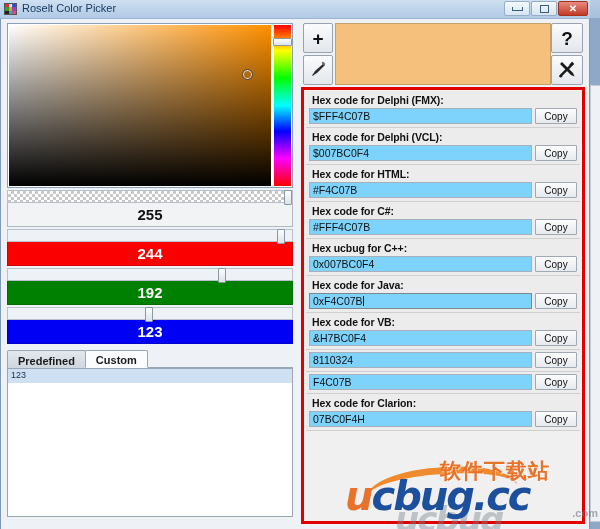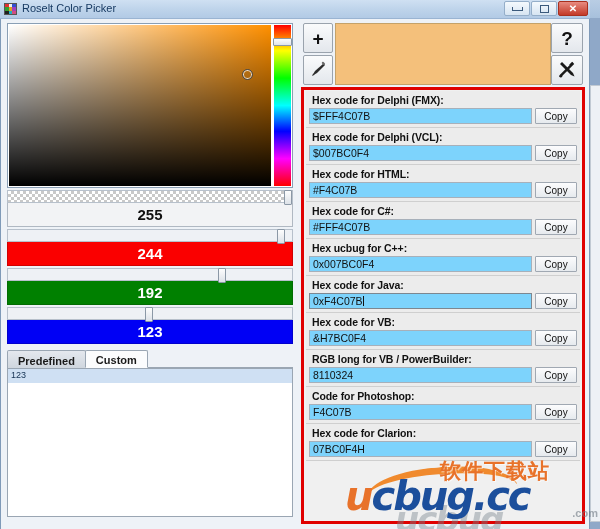--- a/index.html
+++ b/index.html
@@ -331,28 +331,26 @@
                 </div>
               </div>
               <div class="crow">
                 <div class="clabel">Hex code for VB:</div>
                 <div class="cfield">
                   <div class="cinput"><span>&amp;H7BC0F4</span></div>
                   <div class="copybtn">Copy</div>
                 </div>
               </div>
               <div class="crow">
-                <div class="clabel">RGB long for VB / PowerBuilder:</div>
                 <div class="cfield">
                   <div class="cinput"><span>8110324</span></div>
                   <div class="copybtn">Copy</div>
                 </div>
               </div>
               <div class="crow">
-                <div class="clabel">Code for Photoshop:</div>
                 <div class="cfield">
                   <div class="cinput"><span>F4C07B</span></div>
                   <div class="copybtn">Copy</div>
                 </div>
               </div>
               <div class="crow">
                 <div class="clabel">Hex code for Clarion:</div>
                 <div class="cfield">
                   <div class="cinput"><span>07BC0F4H</span></div>
                   <div class="copybtn">Copy</div>

